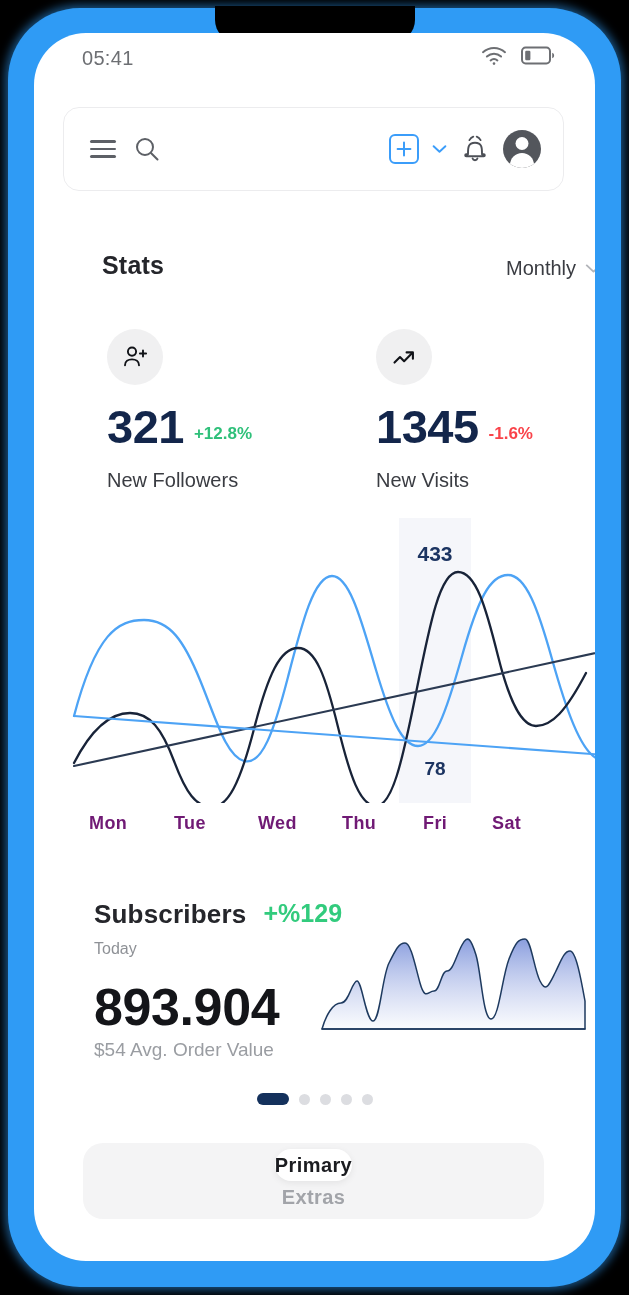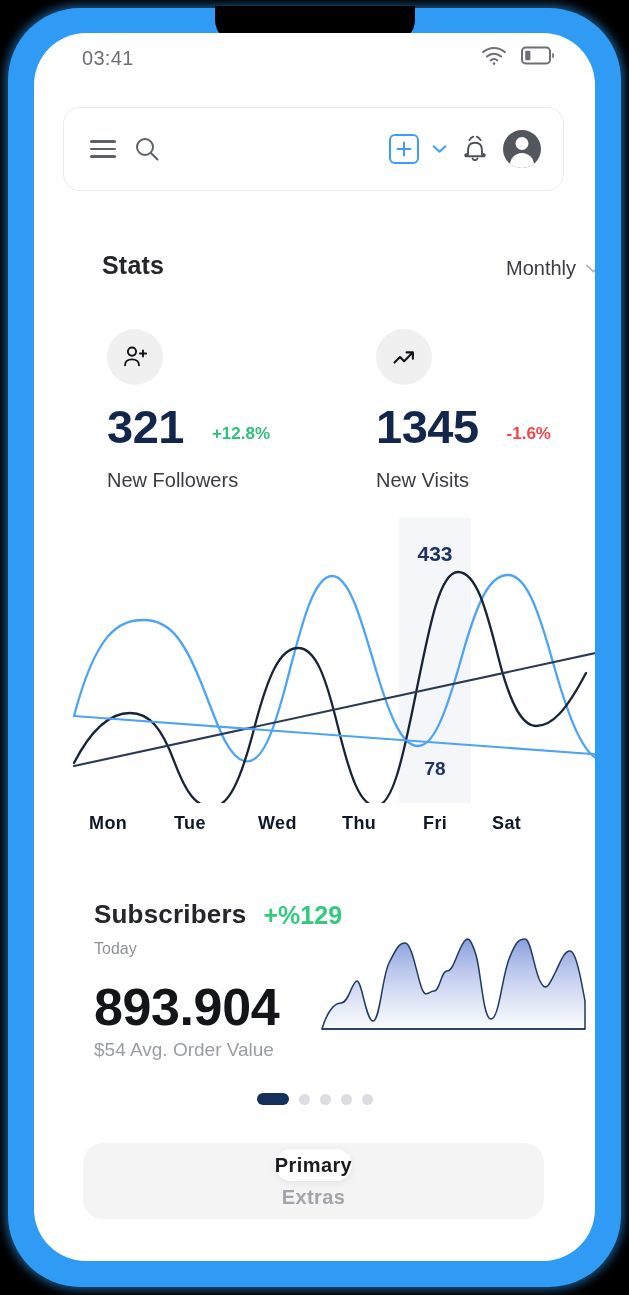--- a/index.html
+++ b/index.html
@@ -112,43 +112,43 @@
   .period-label{ font-size:20px; font-weight:500; color:#3a3c42;}
 
   
   .stat-card{ position:absolute; }
   #stat-card-0{ left:73px; top:296px; }
   #stat-card-1{ left:342px; top:296px; }
   .stat-icon{
     width:56px;height:56px;border-radius:50%;background:#f0f0f1;
     display:flex;align-items:center;justify-content:center;
   }
-  .stat-row{ display:flex; align-items:flex-end; gap:28px; margin-top:20px; }
+  .stat-row{ display:flex; align-items:flex-end; gap:10px; margin-top:20px; }
   .stat-value{
     font-size:47px; font-weight:800; color:#13264b; line-height:.95;
     letter-spacing:-.5px;
   }
   .stat-delta{ font-size:17px; font-weight:700; padding-bottom:6px;}
   .delta-up{ color:#2fc07a; }
   .delta-down{ color:#f9434a; }
   .stat-label{ margin-top:19px; font-size:20px; font-weight:500; color:#3a3c42;}
 
   
   #line-chart-wrap{ position:absolute; left:0px; top:480px; width:561px; height:290px;padding-left:32px;}
   #line-chart{ display:block; }
   .axis-labels{
     position:absolute; left:0; top:780px; width:561px; height:30px;
   }
   .axis-label{
-    position:absolute; font-size:18px; font-weight:700; color:#0f172a; letter-spacing:.4px;
+    position:absolute; font-size:18px; font-weight:700; color:#701a75; letter-spacing:.4px;
   }
 
   
   .subs-title-row{
-    position:absolute; left:60px; top:866px; display:flex; align-items:flex-end; gap:17px;
+    position:absolute; left:60px; top:866px; display:flex; align-items:flex-start; gap:17px;
   }
   .subs-title{ font-size:26px; font-weight:700; color:#25262b; letter-spacing:.2px;}
   .subs-growth{ font-size:25px; font-weight:600; color:#32cb7d;}
   .subs-today{ position:absolute; left:60px; top:907px; font-size:16px; color:#8e9196; font-weight:400;}
   .subs-value{ position:absolute; left:60px; top:944px; font-size:52px; font-weight:800; color:#141519; letter-spacing:-.4px;}
   .subs-sub{ position:absolute; left:60px; top:1006px; font-size:19px; color:#9a9da2; font-weight:400;}
   #area-chart{ position:absolute; left:285px; top:896px; }
 
   
   .pager{ position:absolute; left:0; top:1060px; width:561px; display:flex; justify-content:center; align-items:center; gap:10px;}
@@ -168,21 +168,21 @@
   }
   .seg.active{ background:#ffffff; color:#1b1c20; box-shadow:0 2px 7px rgba(0,0,0,.07);}
 </style>
 </head>
 <body>
 
 <div id="phone-frame">
   <div id="phone-screen">
 
     <div class="statusbar">
-      <div class="status-time">03:41</div>
+      <div class="status-time">05:41</div>
       <div class="status-icons">
         <span>
           <svg width="26" height="19" viewBox="0 0 26 19" fill="none">
             <path d="M2 6.2C5.1 3.4 8.9 1.9 13 1.9s7.9 1.5 11 4.3" stroke="#6d6f73" stroke-width="2" stroke-linecap="round"></path>
             <path d="M5.9 10.5C7.9 8.7 10.4 7.7 13 7.7s5.1 1 7.1 2.8" stroke="#6d6f73" stroke-width="2" stroke-linecap="round"></path>
             <path d="M9.6 14.4c1-.9 2.2-1.4 3.4-1.4s2.4.5 3.4 1.4" stroke="#6d6f73" stroke-width="2" stroke-linecap="round"></path>
             <circle cx="13" cy="17.6" r="1.3" fill="#6d6f73"></circle>
           </svg>
         </span>
         <span>

